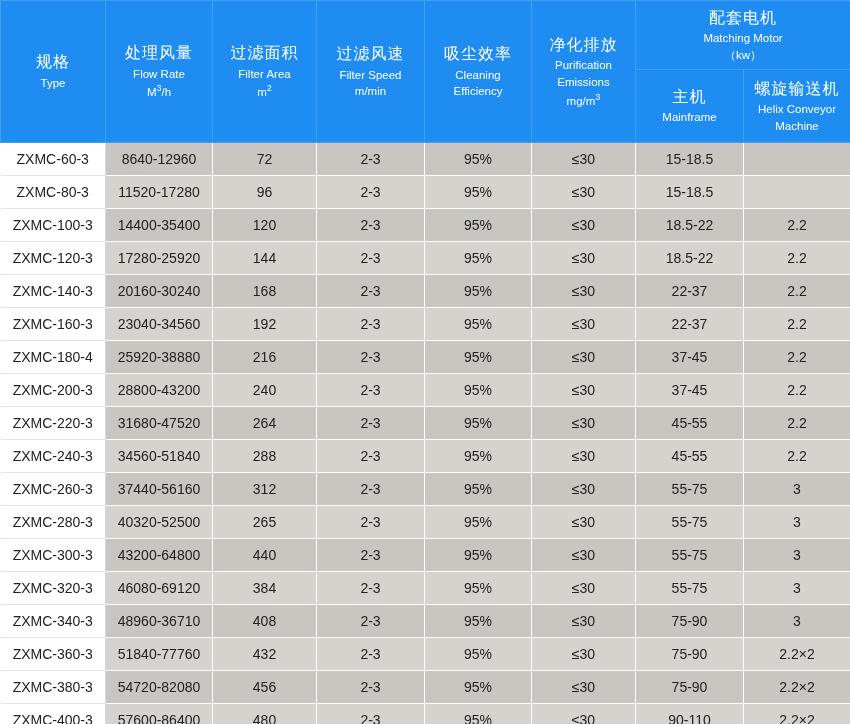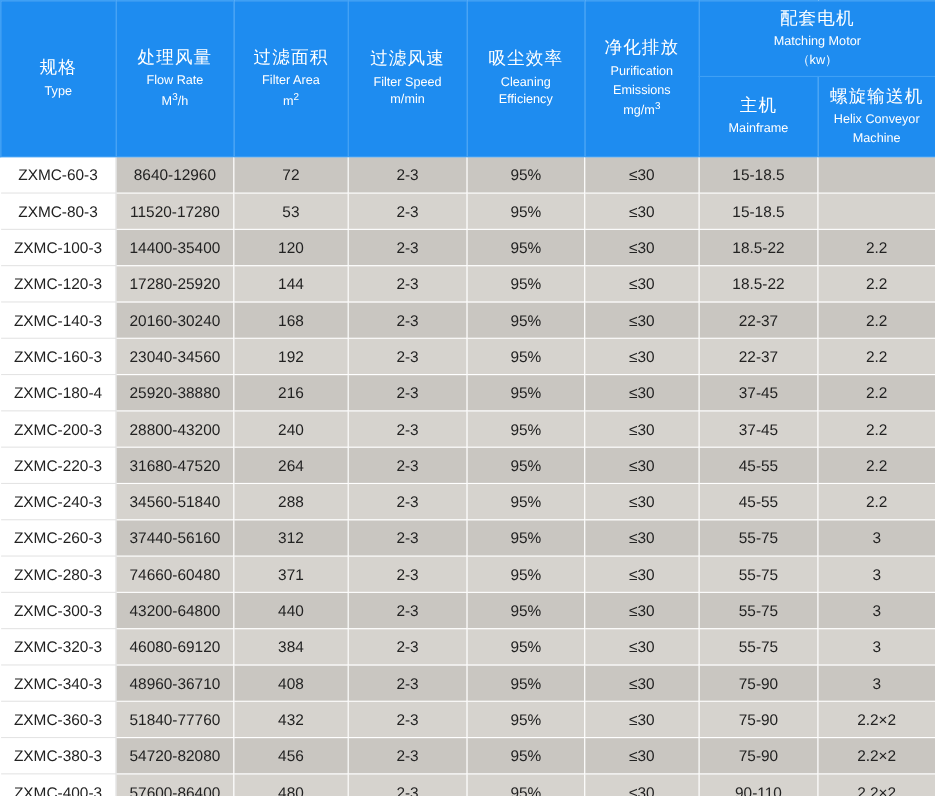--- a/index.html
+++ b/index.html
@@ -159,21 +159,21 @@
         <td>72</td>
         <td>2-3</td>
         <td>95%</td>
         <td>≤30</td>
         <td>15-18.5</td>
         <td></td>
       </tr>
       <tr class="odd">
         <td class="type">ZXMC-80-3</td>
         <td>11520-17280</td>
-        <td>53</td>
+        <td>96</td>
         <td>2-3</td>
         <td>95%</td>
         <td>≤30</td>
         <td>15-18.5</td>
         <td></td>
       </tr>
       <tr class="even">
         <td class="type">ZXMC-100-3</td>
         <td>14400-35400</td>
         <td>120</td>
@@ -258,22 +258,22 @@
         <td>37440-56160</td>
         <td>312</td>
         <td>2-3</td>
         <td>95%</td>
         <td>≤30</td>
         <td>55-75</td>
         <td>3</td>
       </tr>
       <tr class="odd">
         <td class="type">ZXMC-280-3</td>
-        <td>74660-60480</td>
-        <td>371</td>
+        <td>40320-52500</td>
+        <td>265</td>
         <td>2-3</td>
         <td>95%</td>
         <td>≤30</td>
         <td>55-75</td>
         <td>3</td>
       </tr>
       <tr class="even">
         <td class="type">ZXMC-300-3</td>
         <td>43200-64800</td>
         <td>440</td>

